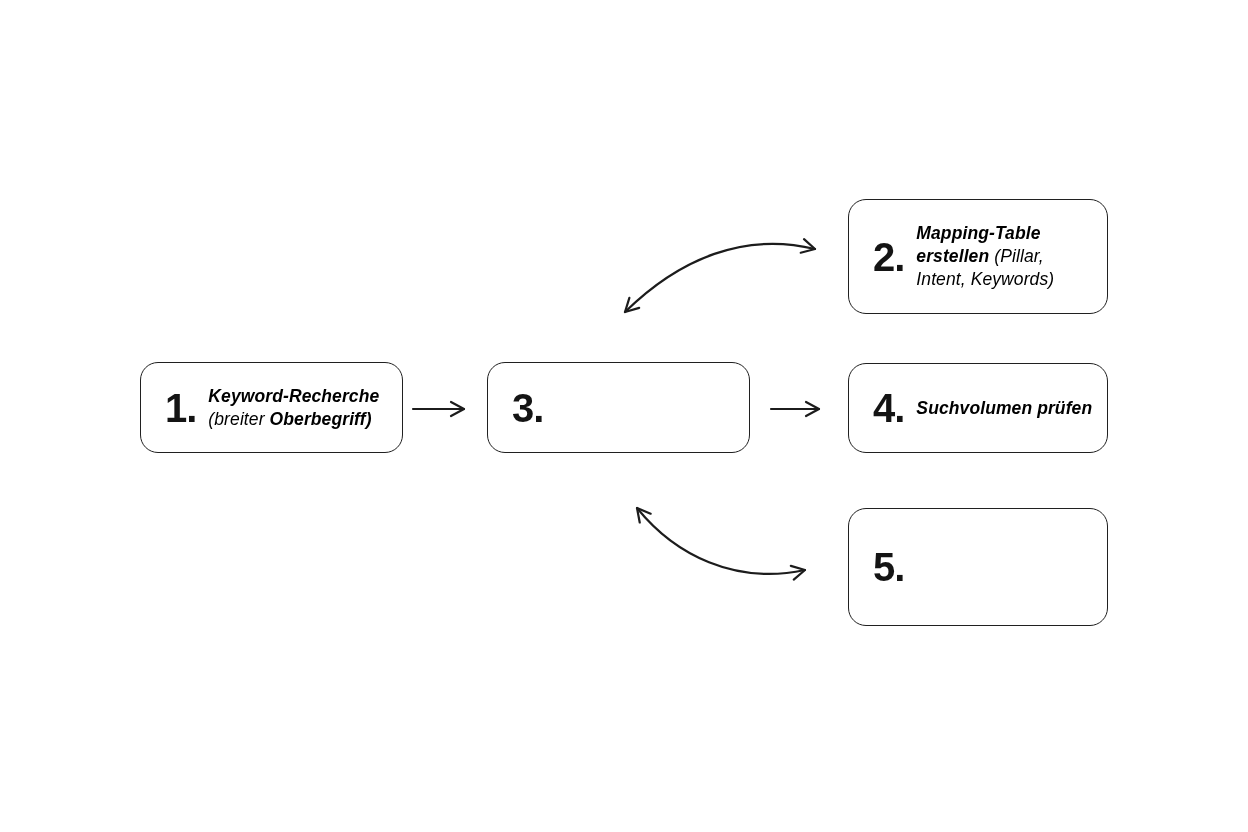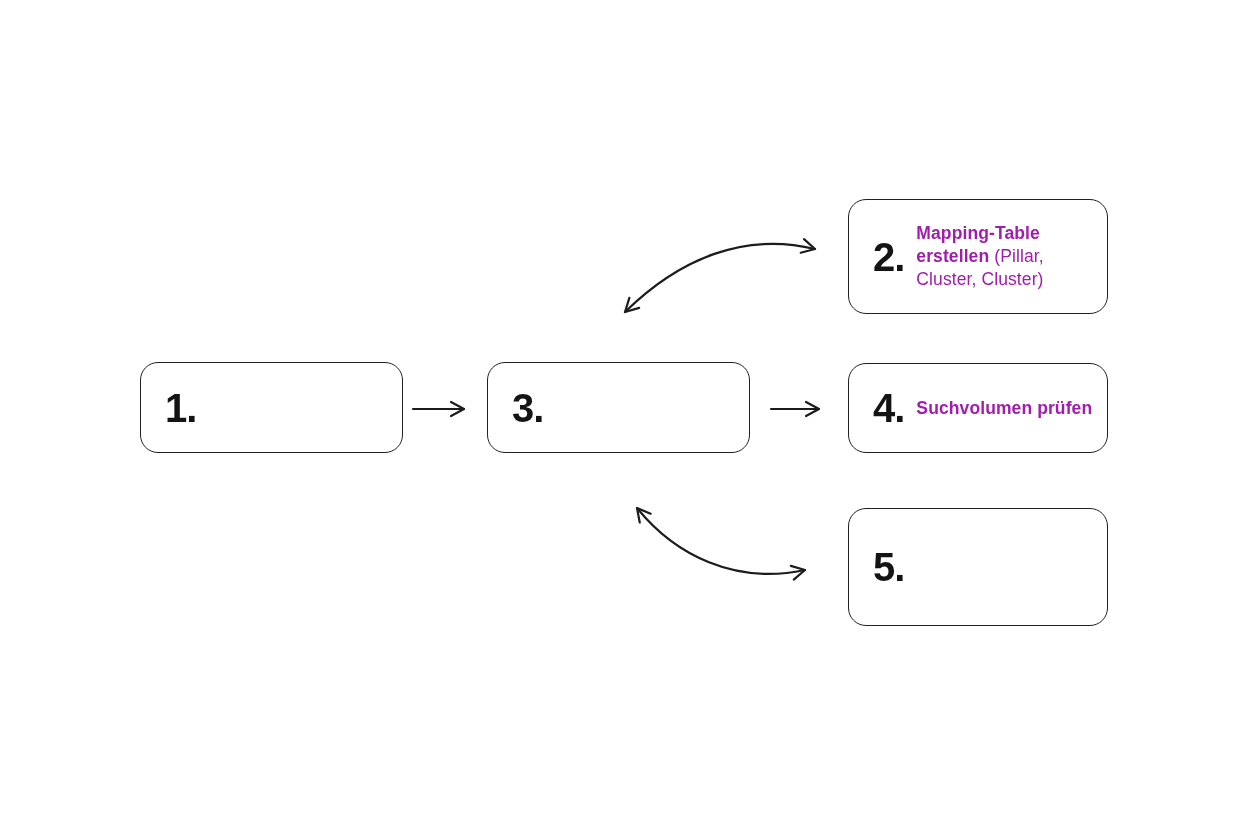--- a/index.html
+++ b/index.html
@@ -38,21 +38,22 @@
     font-weight: 700;
     line-height: 1;
     letter-spacing: -1px;
     color: #141414;
     flex: 0 0 auto;
   }
   .flow-node .txt {
     font-size: 17.5px;
     line-height: 23px;
     letter-spacing: 0.1px;
-    color: #a21caf;
+    color: #000000;
+    font-style: italic;
   }
   .seg-bold { font-weight: 700; }
   .seg-reg  { font-weight: 400; }
 </style>
 </head>
 <body>
 
 <div class="canvas">
   <svg class="connector-layer" viewBox="0 0 1248 832" xmlns="http://www.w3.org/2000/svg">
     <defs>
@@ -63,27 +64,31 @@
     <g id="connectors">
         <path d="M 413 409 L 464 409" fill="none" stroke="#1c1c1c" stroke-width="2.2" stroke-linecap="round" marker-end="url(#ah)"></path>
         <path d="M 771 409 L 819 409" fill="none" stroke="#1c1c1c" stroke-width="2.2" stroke-linecap="round" marker-end="url(#ah)"></path>
         <path d="M 625 312 C 680 258 745 232 815 249" fill="none" stroke="#1c1c1c" stroke-width="2.2" stroke-linecap="round" marker-end="url(#ah)" marker-start="url(#ah)"></path>
         <path d="M 637 508 C 675 555 735 585 805 570" fill="none" stroke="#1c1c1c" stroke-width="2.2" stroke-linecap="round" marker-end="url(#ah)" marker-start="url(#ah)"></path>
       </g>
   </svg>
   <div id="nodes-layer">
       <div class="flow-node" style="left: 140px; top: 362px; width: 263px; height: 91px;">
         <span class="num">1.</span>
+        <div class="txt">
+          <div><span class="seg-bold">Keyword-Recherche</span></div>
+          <div><span class="seg-reg">(breiter </span><span class="seg-bold">Oberbegriff)</span></div>
+        </div>
       </div>
       <div class="flow-node" style="left: 848px; top: 199px; width: 260px; height: 115px;">
         <span class="num">2.</span>
         <div class="txt">
           <div><span class="seg-bold">Mapping-Table</span></div>
           <div><span class="seg-bold">erstellen </span><span class="seg-reg">(Pillar,</span></div>
-          <div><span class="seg-reg">Cluster, Cluster)</span></div>
+          <div><span class="seg-reg">Intent, Keywords)</span></div>
         </div>
       </div>
       <div class="flow-node" style="left: 487px; top: 362px; width: 263px; height: 91px;">
         <span class="num">3.</span>
       </div>
       <div class="flow-node" style="left: 848px; top: 363px; width: 260px; height: 90px;">
         <span class="num">4.</span>
         <div class="txt">
           <div><span class="seg-bold">Suchvolumen prüfen</span></div>
         </div>

